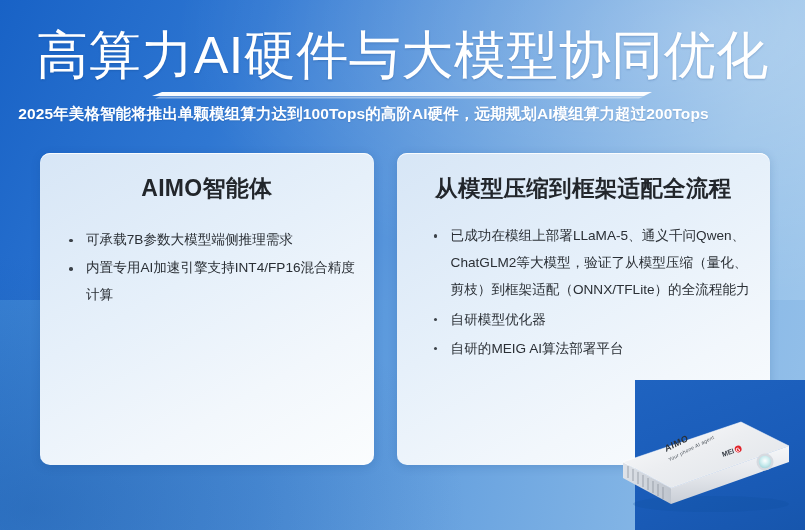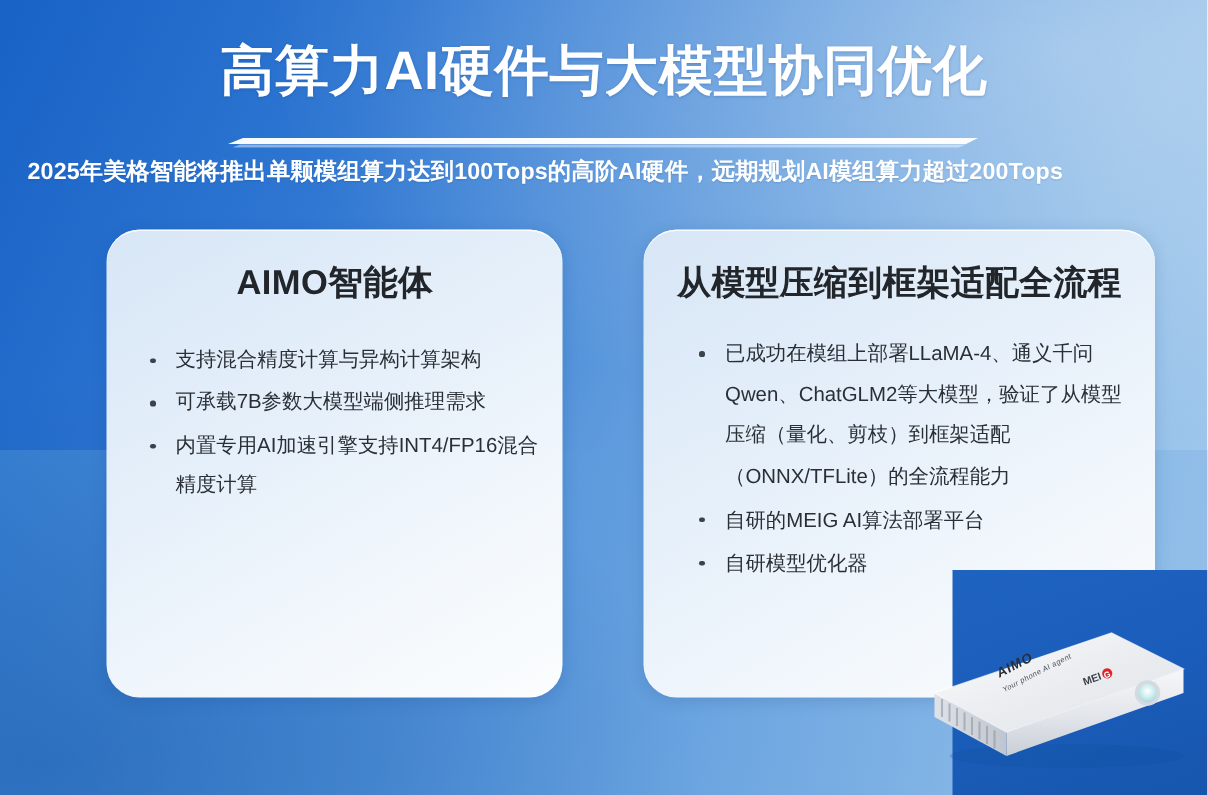--- a/index.html
+++ b/index.html
@@ -36,22 +36,22 @@
 
   
   .header {
     position: absolute;
     left: 0;
     top: 26px;
     width: 805px;
     text-align: center;
   }
   .slide-title {
-    font-size: 36px;
-    font-weight: 700;
+    font-size: 52px;
+    font-weight: 400;
     color: #ffffff;
     letter-spacing: 0.5px;
     line-height: 1.15;
     text-shadow: 0 1px 2px rgba(10,55,120,0.25);
     margin: 0;
     white-space: nowrap;
   }
   .title-divider {
     position: absolute;
     left: 152px;
@@ -77,25 +77,24 @@
     position: absolute;
     left: 40px;
     top: 153px;
     width: 730px;
     height: 312px;
     display: flex;
     gap: 23px;
   }
   .card {
     position: relative;
-    border-radius: 22px;
+    border-radius: 10px;
     background: linear-gradient(150deg, #d7e6f6 0%, #e6f0fa 42%, #f2f7fc 72%, #fbfdfe 100%);
     box-shadow: 0 2px 10px rgba(18,60,120,0.18), inset 0 1px 0 rgba(255,255,255,0.85);
     overflow: hidden;
-    margin-left: 31px;
   }
   .card.left  { width: 352px; }
   .card.right { width: 394px; }
 
   .card-title {
     margin: 0;
     padding-top: 22px;
     text-align: center;
     font-size: 23px;
     font-weight: 700;
@@ -177,32 +176,31 @@
     </svg>
 
     <div class="subtitle">2025年美格智能将推出单颗模组算力达到100Tops的高阶AI硬件，远期规划AI模组算力超过200Tops</div>
   </div>
 
   <div class="cards">
 
     <div class="card left">
       <h2 class="card-title">AIMO智能体</h2>
       <ul class="bullets">
-        <li>支持混合精度计算与异构计算架构</li>
         <li>可承载7B参数大模型端侧推理需求</li>
         <li>内置专用AI加速引擎支持INT4/FP16混合精度计算</li>
       </ul>
     </div>
 
     <div class="card right">
       <h2 class="card-title">从模型压缩到框架适配全流程</h2>
       <ul class="bullets">
-        <li>已成功在模组上部署LLaMA-4、通义千问Qwen、ChatGLM2等大模型，验证了从模型压缩（量化、剪枝）到框架适配（ONNX/TFLite）的全流程能力</li>
+        <li>已成功在模组上部署LLaMA-5、通义千问Qwen、ChatGLM2等大模型，验证了从模型压缩（量化、剪枝）到框架适配（ONNX/TFLite）的全流程能力</li>
+        <li>自研模型优化器</li>
         <li>自研的MEIG AI算法部署平台</li>
-        <li>自研模型优化器</li>
       </ul>
     </div>
 
   </div>
 
   <div class="device-panel"></div>
 
   <svg class="device" viewBox="0 0 178 112" aria-hidden="true">
     <defs>
       <linearGradient id="topFace" x1="0" y1="0" x2="1" y2="1">

